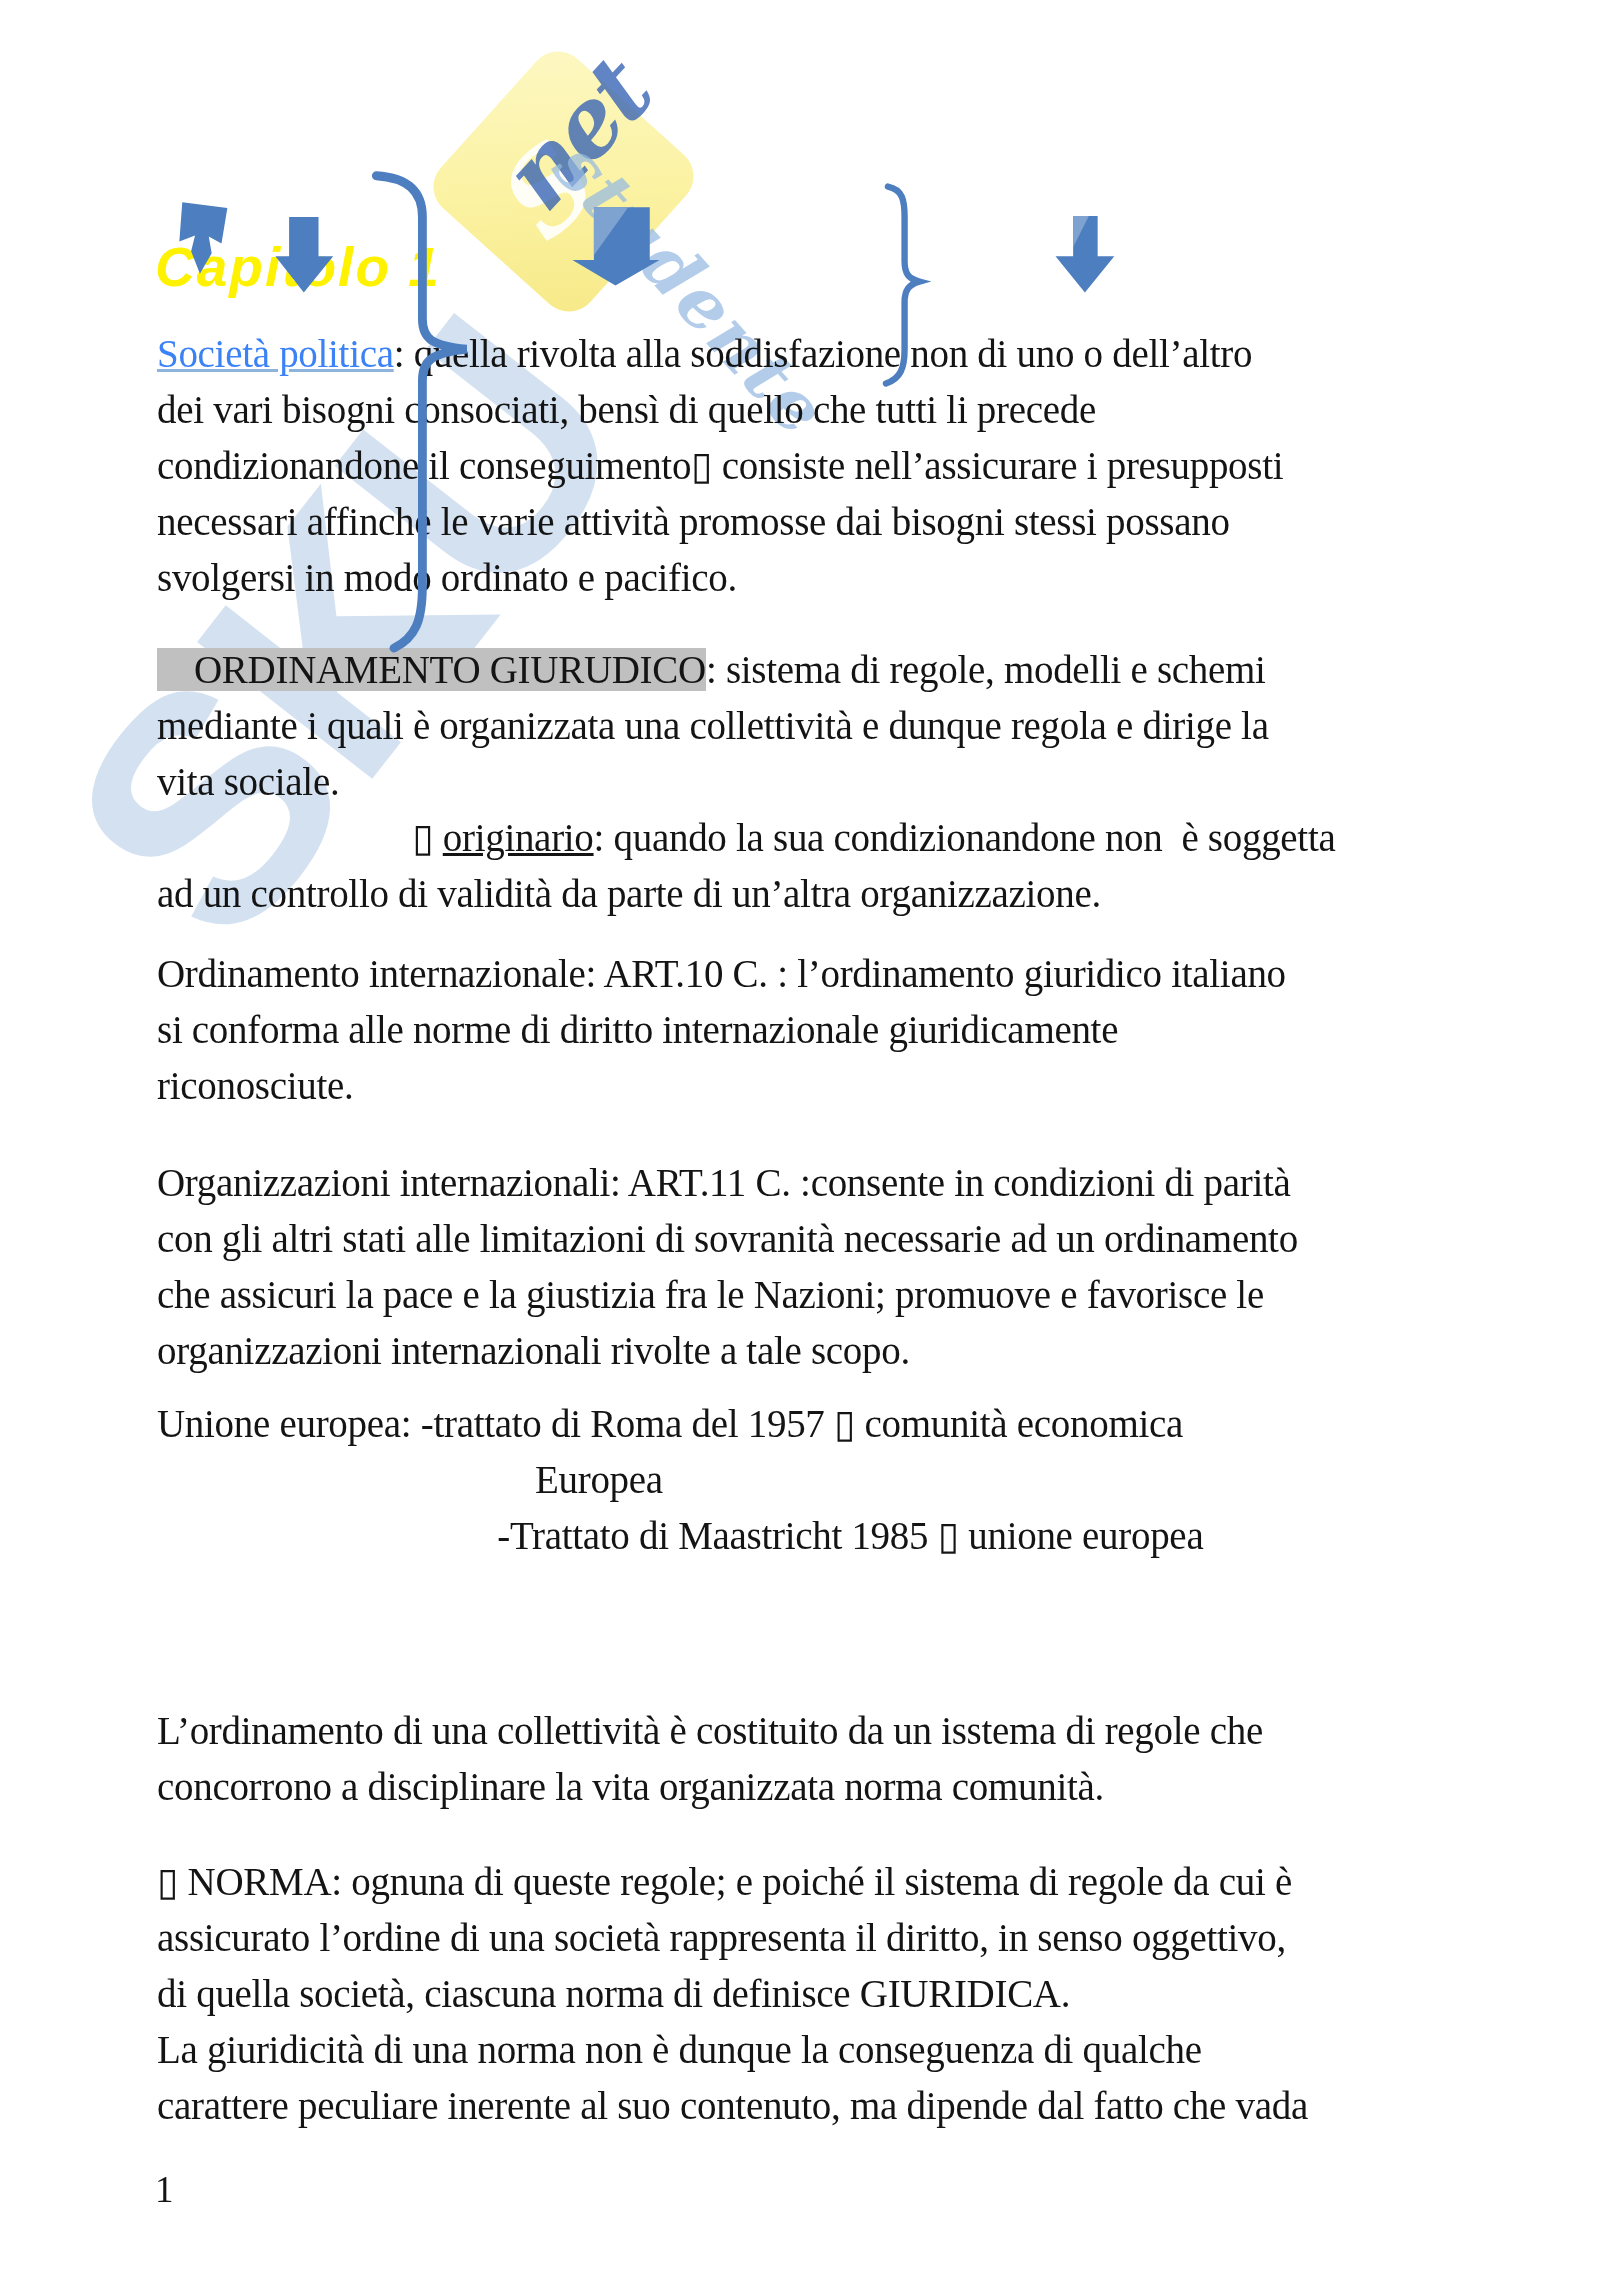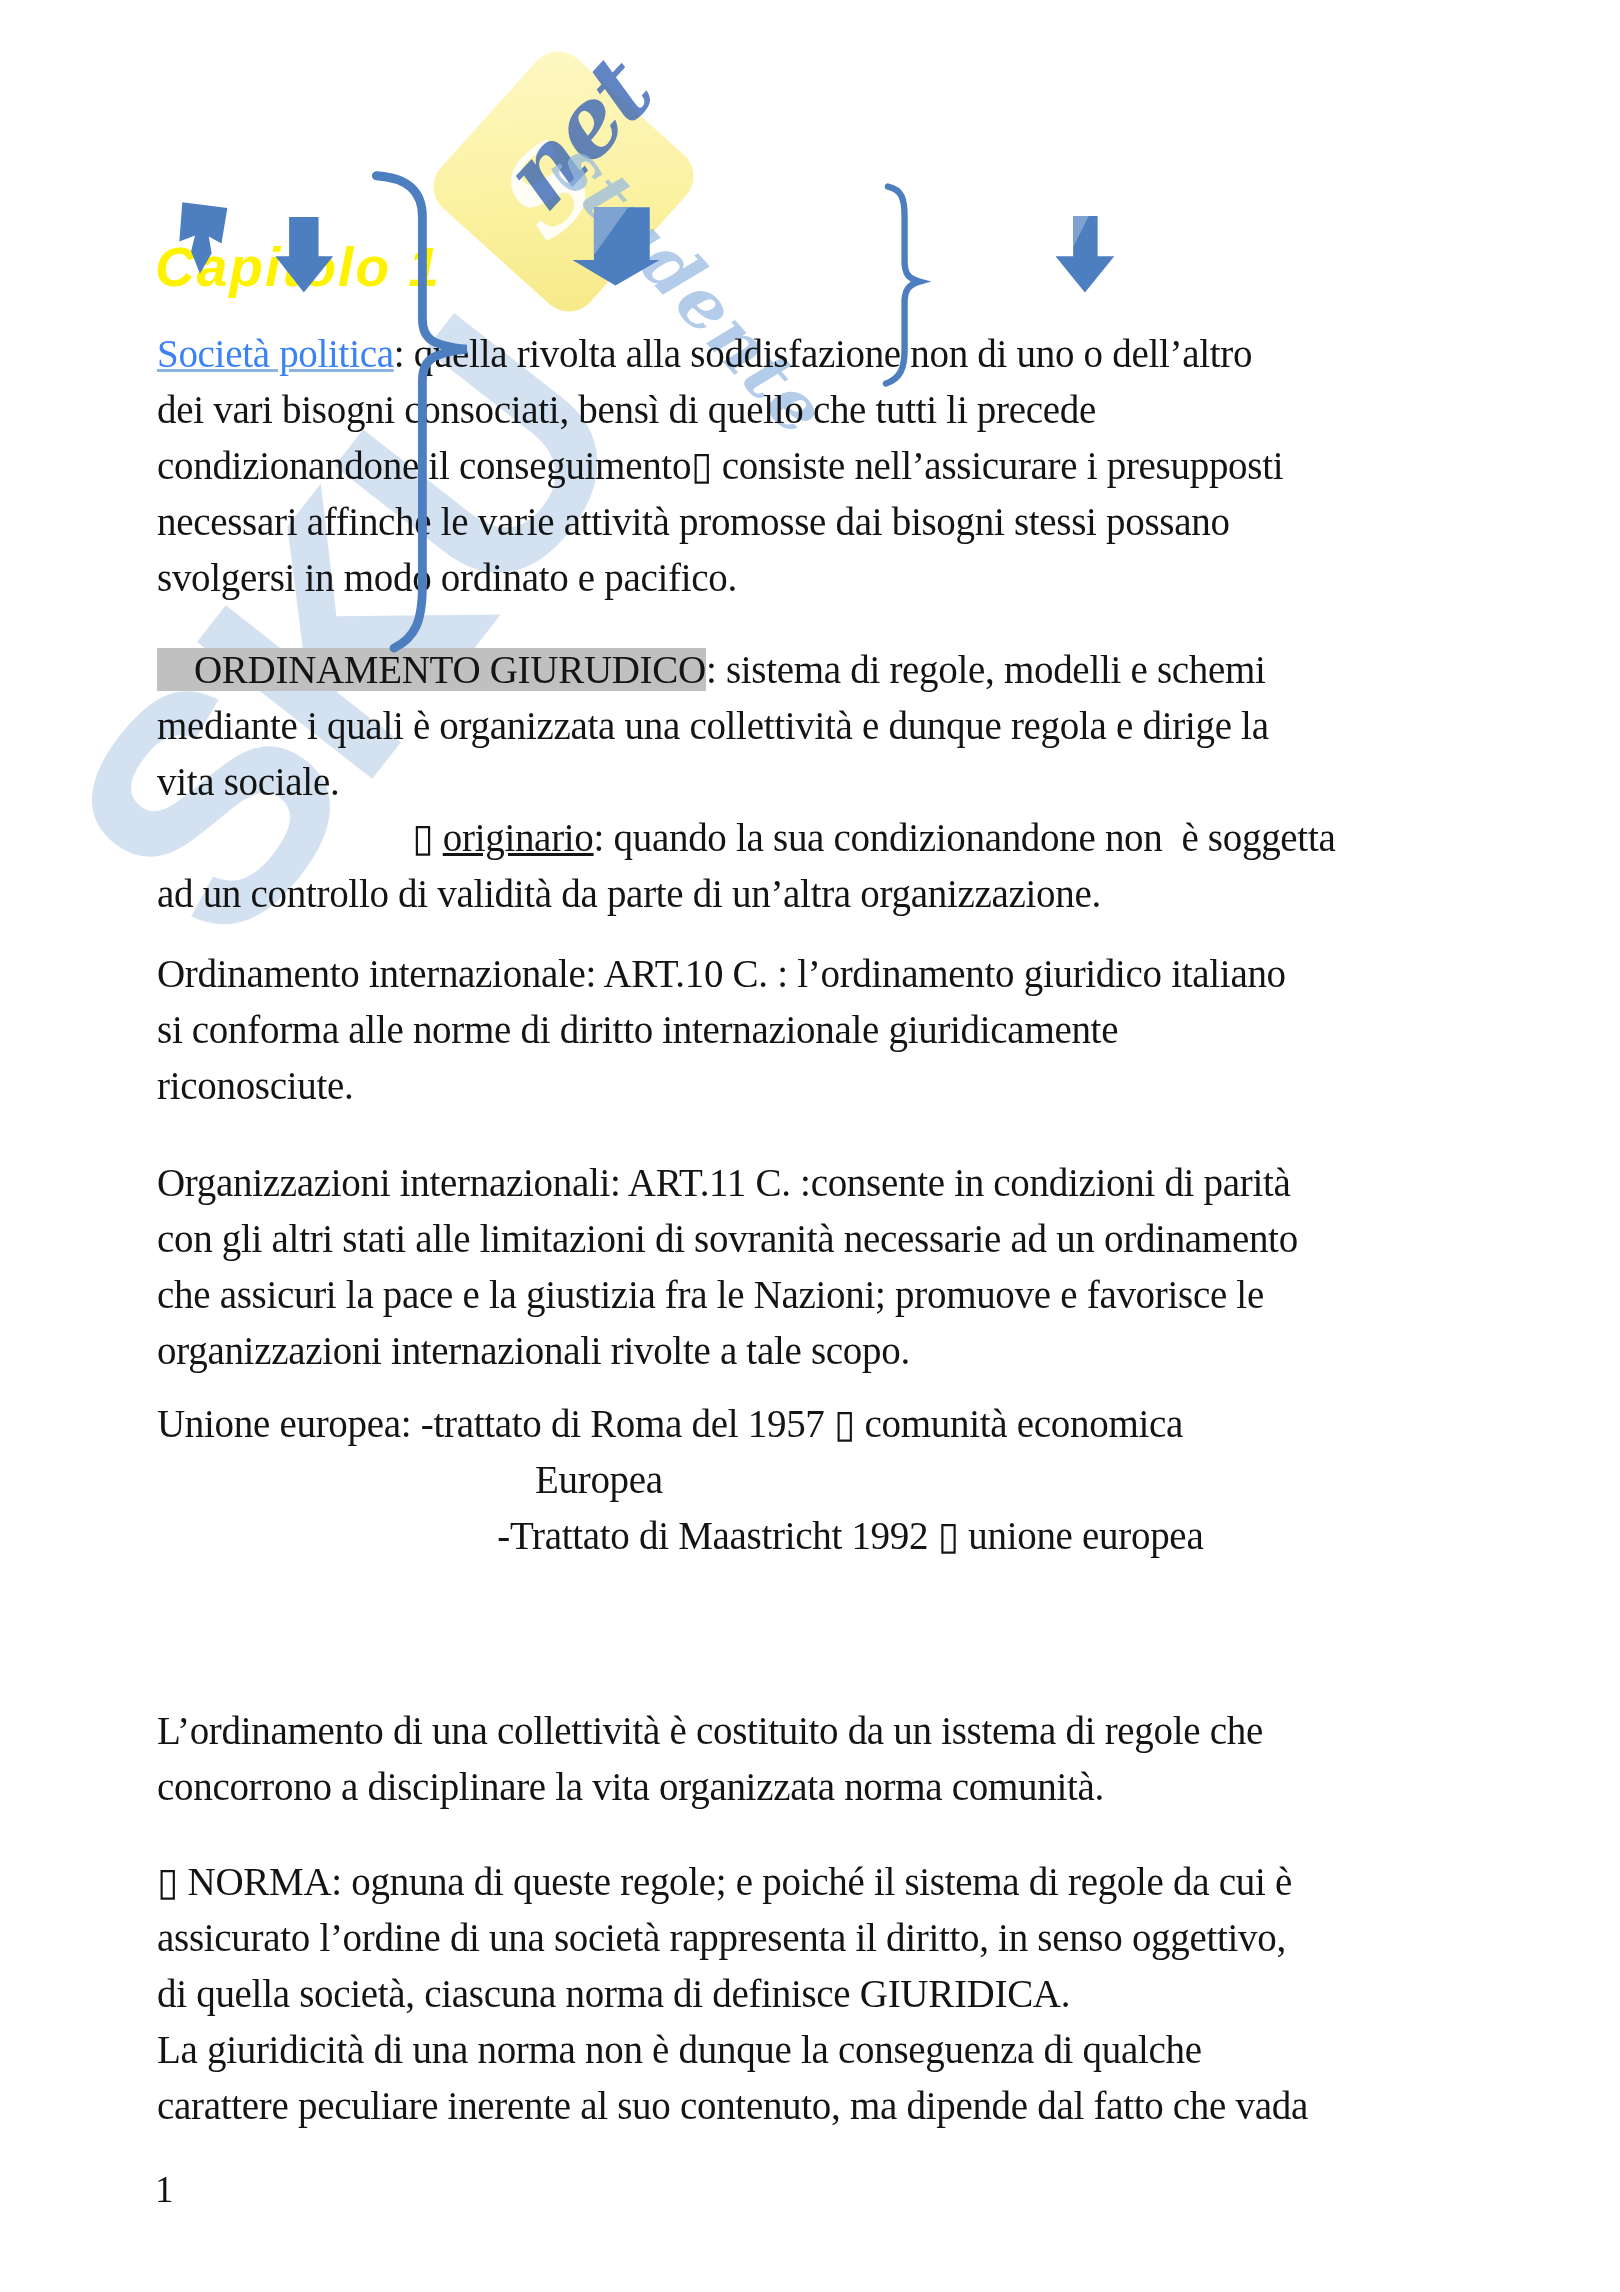--- a/index.html
+++ b/index.html
@@ -80,21 +80,21 @@
 si conforma alle norme di diritto internazionale giuridicamente
 riconosciute.</div>
 
 <div class="para" style="top:1155px">Organizzazioni internazionali: ART.11 C. :consente in condizioni di parità
 con gli altri stati alle limitazioni di sovranità necessarie ad un ordinamento
 che assicuri la pace e la giustizia fra le Nazioni; promuove e favorisce le
 organizzazioni internazionali rivolte a tale scopo.</div>
 
 <div class="para" style="top:1396px">Unione europea: -trattato di Roma del 1957 ▯ comunità economica
                                         Europea
-                                    -Trattato di Maastricht 1992 ▯ unione europea</div>
+                                    -Trattato di Maastricht 1985 ▯ unione europea</div>
 
 <div class="para" style="top:1703px">L’ordinamento di una collettività è costituito da un isstema di regole che
 concorrono a disciplinare la vita organizzata norma comunità.</div>
 
 <div class="para" style="top:1854px">▯ NORMA: ognuna di queste regole; e poiché il sistema di regole da cui è
 assicurato l’ordine di una società rappresenta il diritto, in senso oggettivo,
 di quella società, ciascuna norma di definisce GIURIDICA.
 La giuridicità di una norma non è dunque la conseguenza di qualche
 carattere peculiare inerente al suo contenuto, ma dipende dal fatto che vada</div>
 

